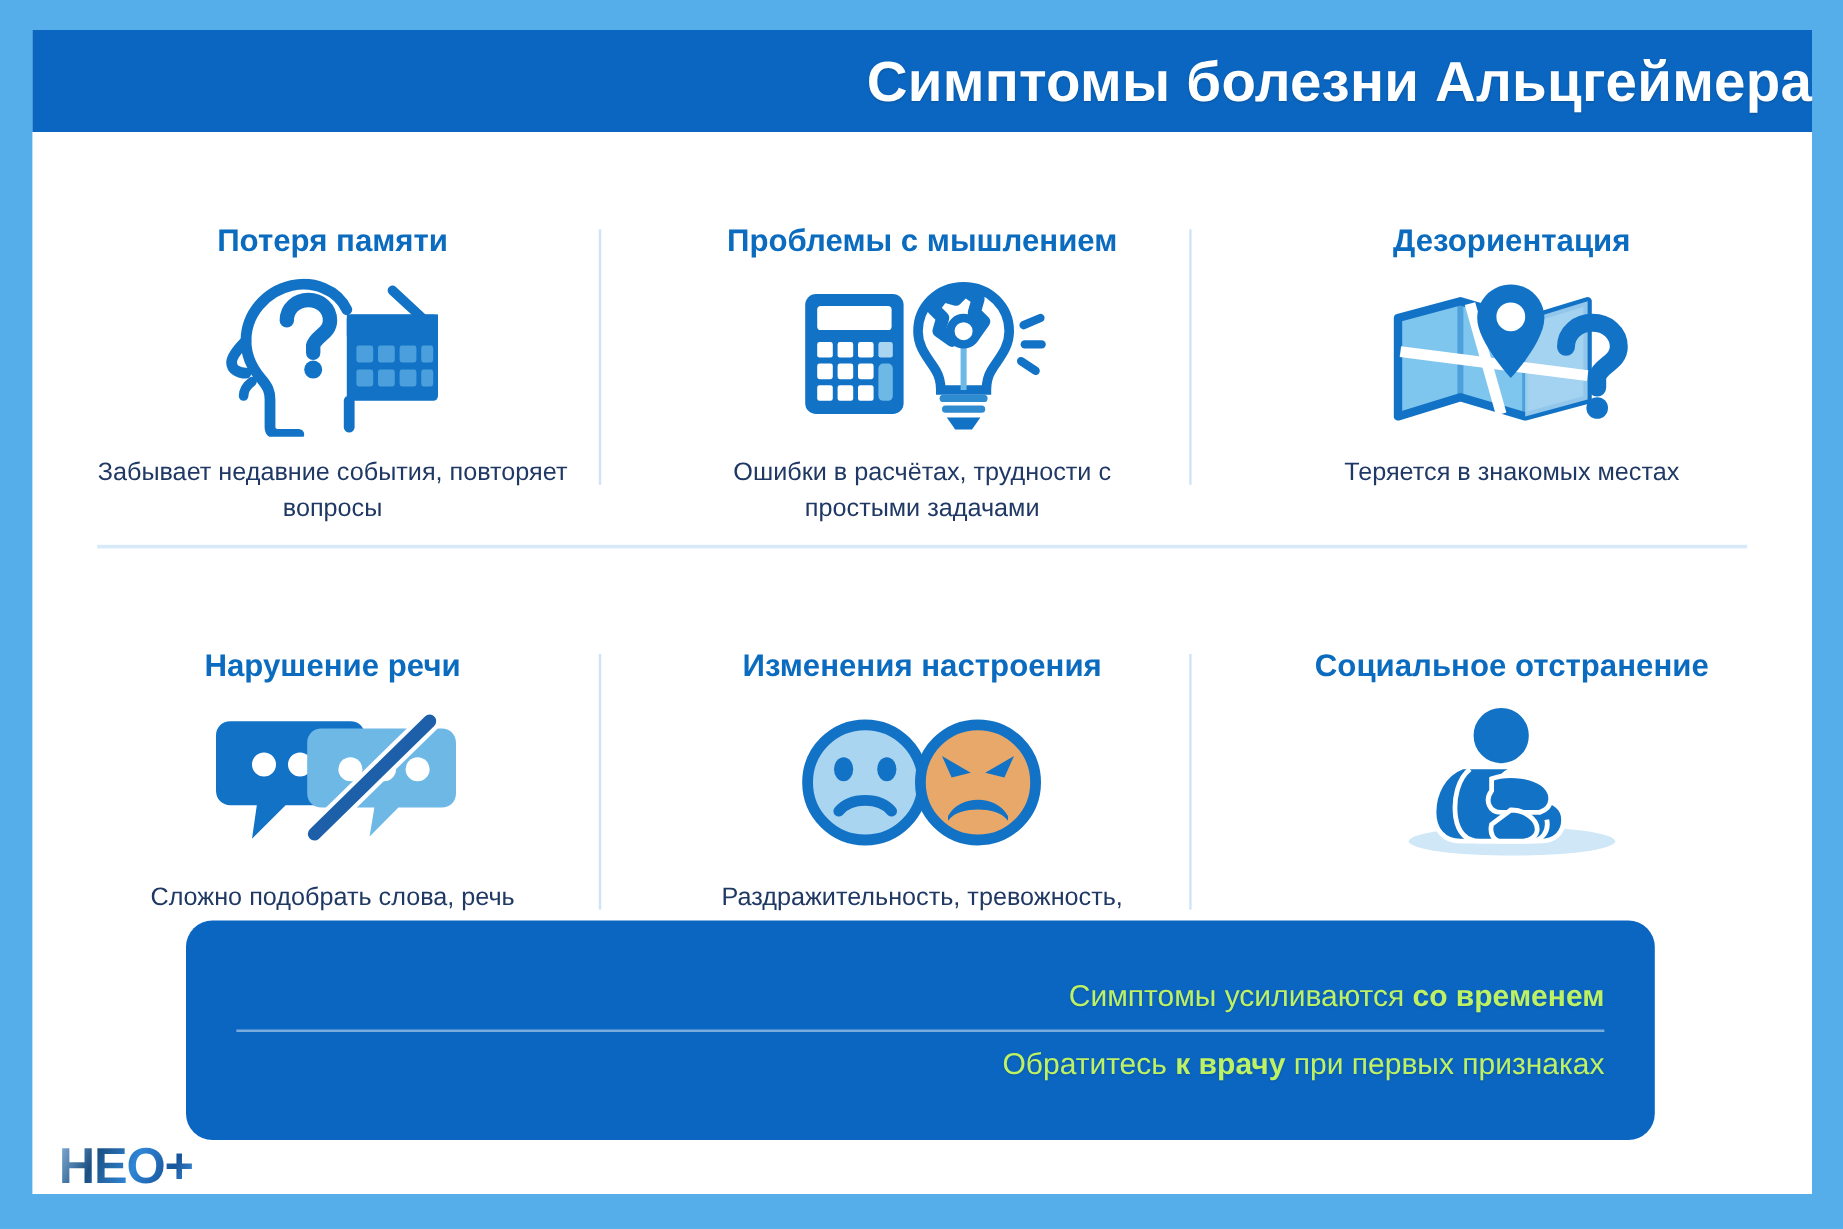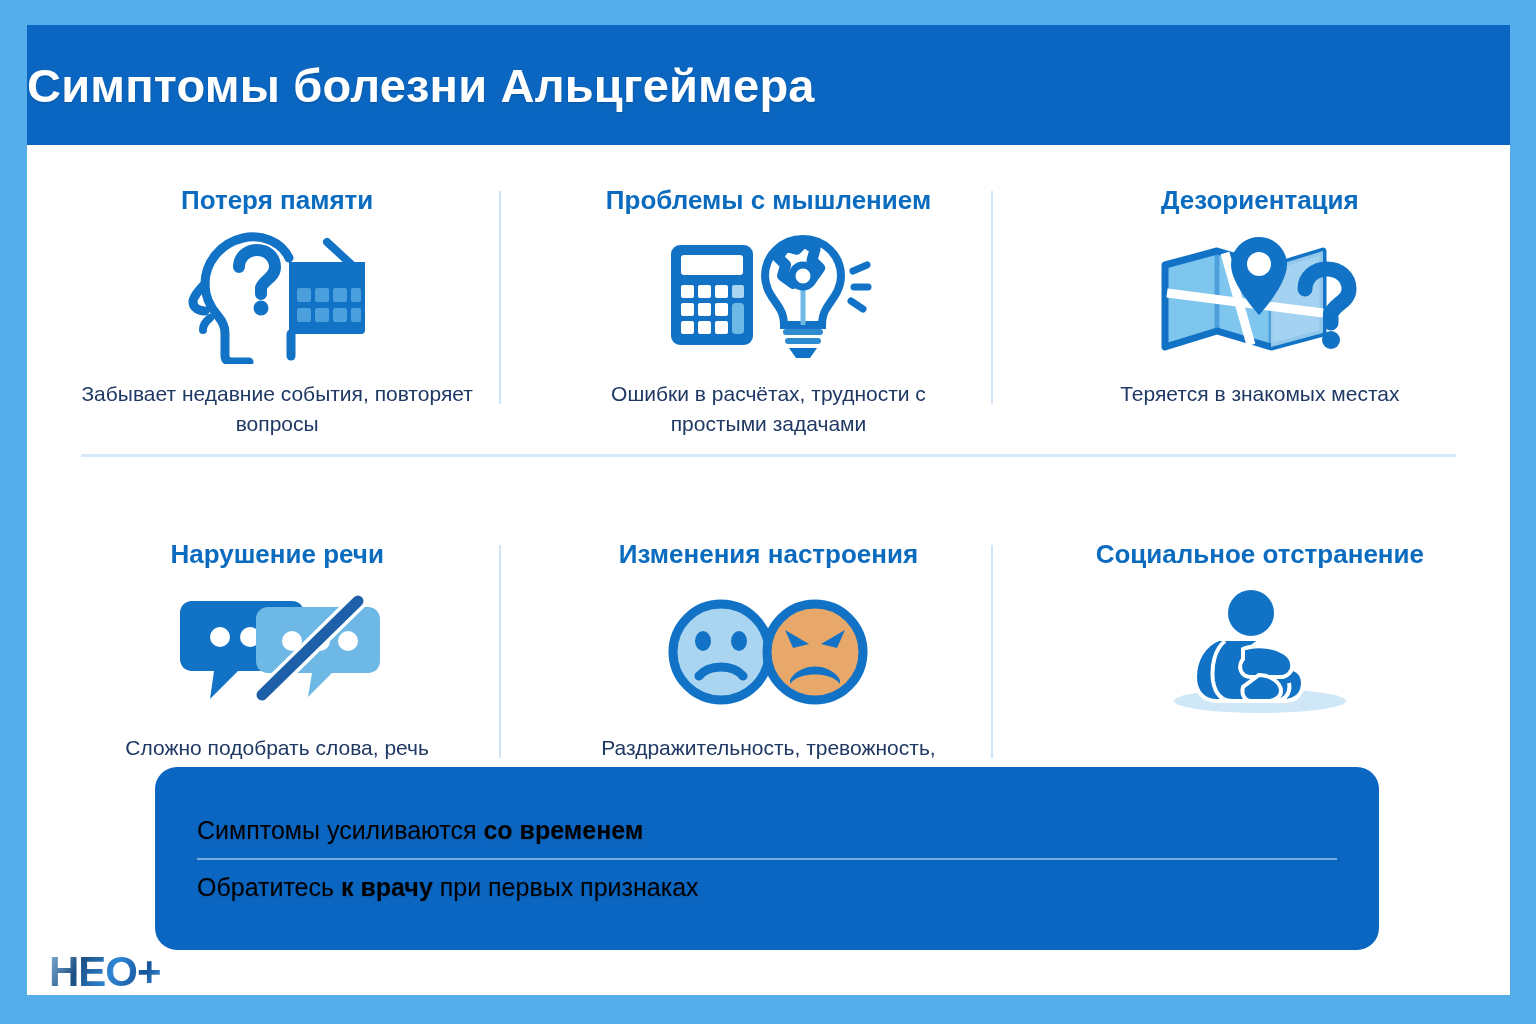--- a/index.html
+++ b/index.html
@@ -22,25 +22,25 @@
     position: absolute;
     left: 27px; top: 25px;
     width: 1483px; height: 970px;
     background: #FFFFFF;
   }
 
   
   .header {
     position: absolute;
     left: 0; top: 0;
-    width: 1483px; height: 120px;
+    width: 1483px; height: 85px;
     background: #0A66C0;
     display: flex;
     align-items: center;
-    justify-content: flex-start;
+    justify-content: flex-end;
   }
   .header-title {
     color: #FFFFFF;
     font-size: 47px;
     font-weight: bold;
     letter-spacing: .2px;
     text-shadow: 0 1px 2px rgba(0,0,0,.18);
     white-space: nowrap;
   }
 
@@ -108,23 +108,23 @@
     left: 128px; top: 742px;
     width: 1224px; height: 183px;
     background: #0B66C2;
     border-radius: 22px;
     display: flex;
     flex-direction: column;
     justify-content: center;
     padding: 6px 42px;
   }
   .footer-line {
-    color: #000000;
+    color: #bef264;
     font-size: 25px;
-    text-align: left;
+    text-align: right;
     padding: 13px 0;
     white-space: nowrap;
     text-shadow: 0 1px 2px rgba(0,0,0,.16);
   }
   .footer-line + .footer-line { border-top: 2px solid rgba(255,255,255,.45); }
   .footer-line b { font-weight: bold; }
 
   
   .logo {
     position: absolute;

